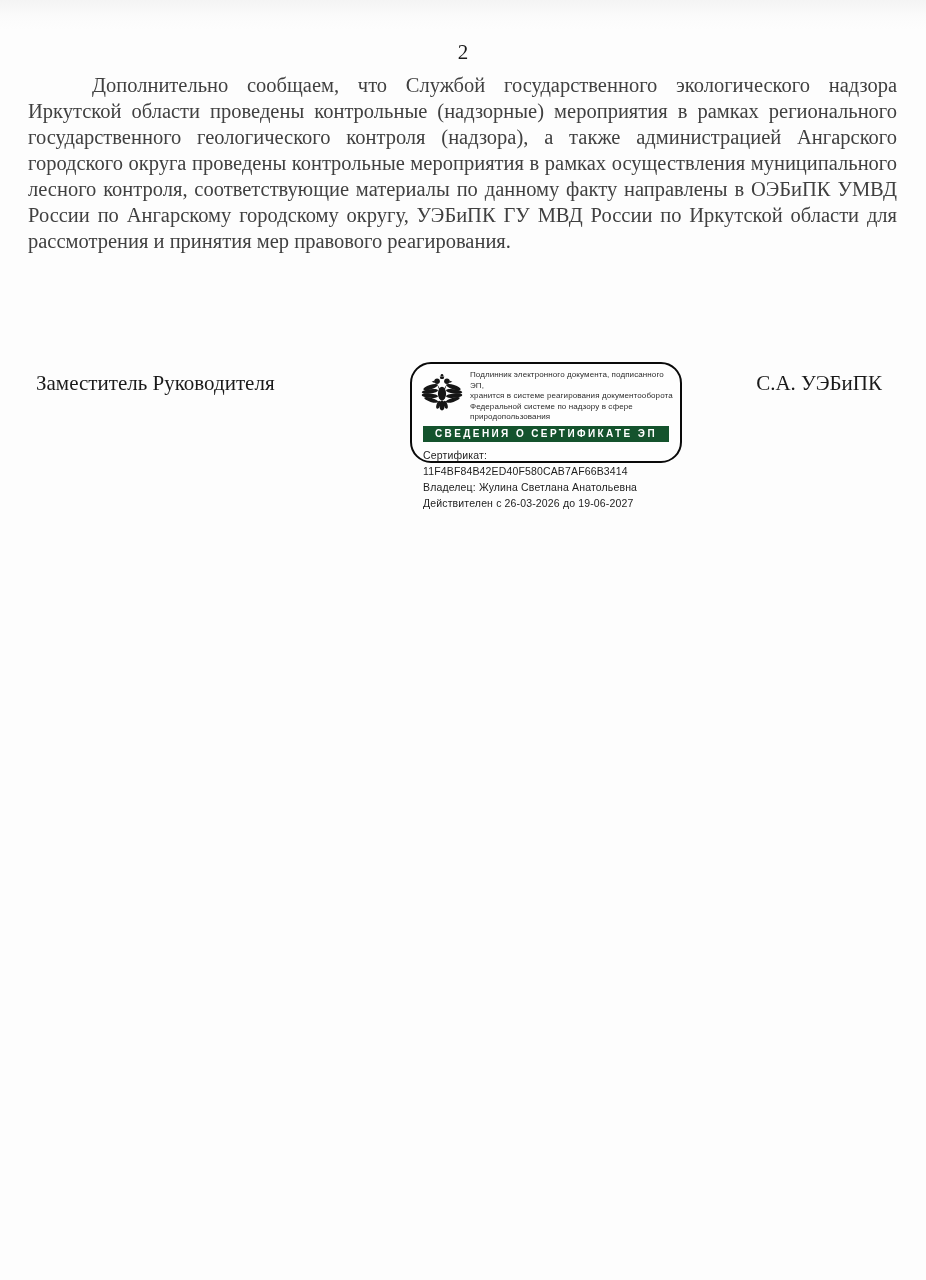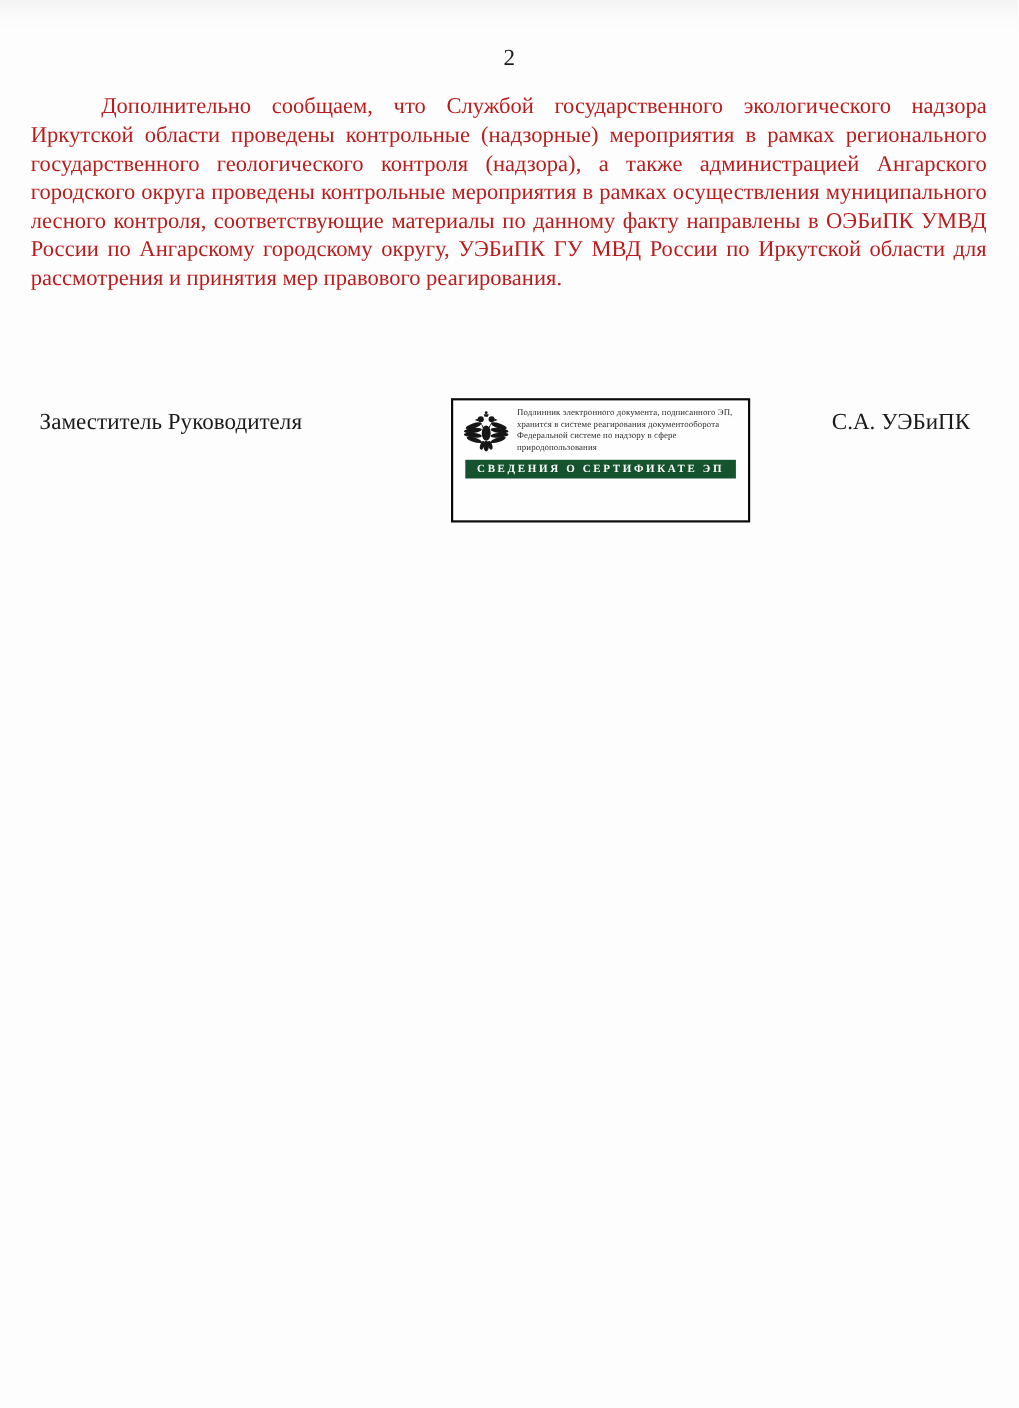--- a/index.html
+++ b/index.html
@@ -20,52 +20,52 @@
   }
   .page-number {
     position: absolute;
     top: 40px; left: 0;
     width: 100%;
     text-align: center;
     font-size: 21px;
   }
   .body-paragraph {
     position: absolute;
-    top: 84px;
+    top: 72px;
     left: 28px;
     width: 869px;
     font-size: 20.5px;
     line-height: 26px;
     text-align: justify;
     text-indent: 64px;
-    color: #b91c1c;
+    color: #404040;
   }
   .signature-row { position: absolute; top: 360px; left: 0; width: 926px; height: 130px; }
   .signer-title {
     position: absolute;
     left: 36px; top: 11px;
     font-size: 21px;
     white-space: nowrap;
   }
   .signer-name {
     position: absolute;
     right: 44px; top: 11px;
     font-size: 21px;
     white-space: nowrap;
   }
   .stamp {
     position: absolute;
     left: 410px; top: 2px;
     width: 272px;
-    height: 113px;
+    height: 101px;
     box-sizing: border-box;
     border: 2.5px solid #0a0a0a;
-    border-radius: 0;
+    border-radius: 21px;
     background: #fefefe;
-    font-family: Liberation Serif, serif;
+    font-family: Liberation Sans, sans-serif;
     padding: 6px 7px 4px 9px;
   }
   .stamp-head { display: flex; gap: 7px; align-items: flex-start; }
   .stamp-emblem { width: 42px; height: 44px; flex: 0 0 auto; margin-top: 1px; }
   .stamp-intro {
     font-size: 8px;
     line-height: 10.5px;
     color: #2b2b2b;
     letter-spacing: 0.1px;
   }
@@ -136,19 +136,24 @@
           </g>
         </svg>
         <div class="stamp-intro">
           <div>Подлинник электронного документа, подписанного ЭП,</div>
           <div>хранится в системе реагирования документооборота</div>
           <div>Федеральной системе по надзору в сфере</div>
           <div>природопользования</div>
         </div>
       </div>
       <div class="stamp-bar">СВЕДЕНИЯ О СЕРТИФИКАТЕ ЭП</div>
+      <div class="stamp-lines">
+        <div>Сертификат: 11F4BF84B42ED40F580CAB7AF66B3414</div>
+        <div>Владелец: Жулина Светлана Анатольевна</div>
+        <div>Действителен с 26-03-2026 до 19-06-2027</div>
+      </div>
     </div>
 
     <div class="signer-name">С.А. УЭБиПК</div>
 
   </div>
 
 </div>
 
 </body></html>

